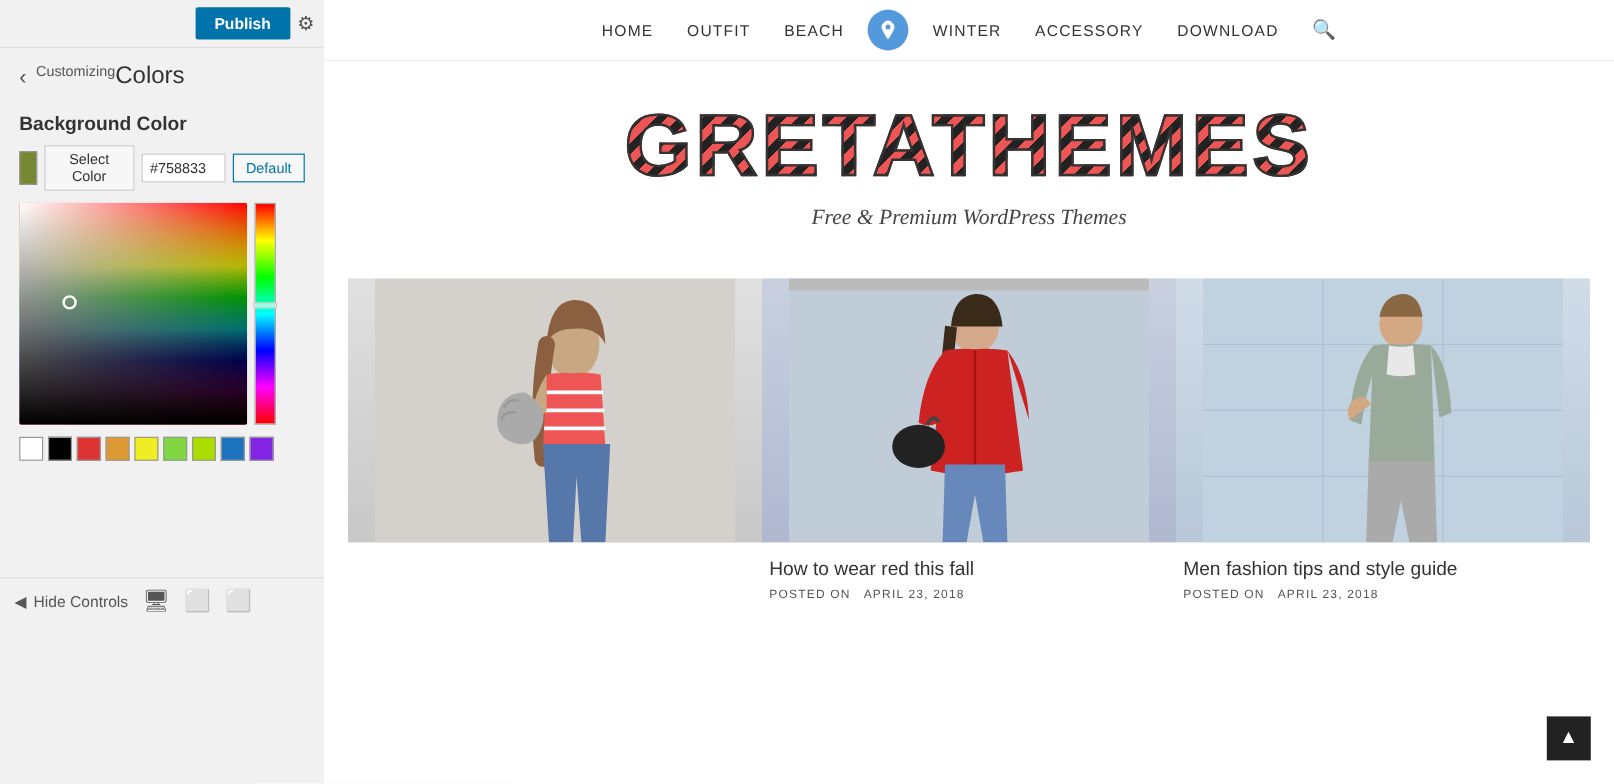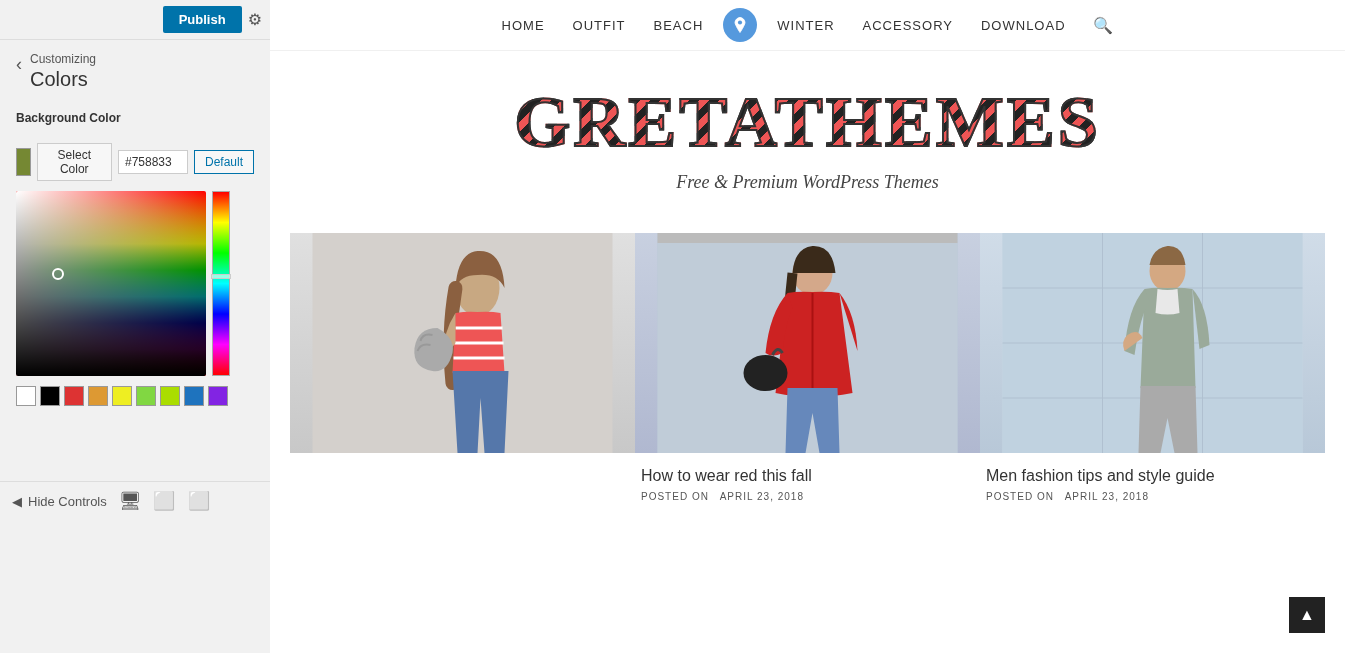--- a/index.html
+++ b/index.html
@@ -53,42 +53,42 @@
     }
     #back-btn {
       background: none;
       border: none;
       cursor: pointer;
       font-size: 18px;
       color: #555;
       margin-right: 8px;
       padding-top: 2px;
     }
-    #breadcrumb-titles { display: flex; flex-direction: column; }
+    #breadcrumb-titles { display: flex; }
     #breadcrumb-sub {
       font-size: 12px;
       color: #555;
       margin-bottom: 2px;
     }
     #page-title {
       font-size: 20px;
       color: #333;
       font-weight: 300;
     }
 
     
     #color-panel {
       padding: 12px 16px;
       flex: 1;
     }
     #bg-color-label {
-      font-size: 12px;
+      font-size: 16px;
       font-weight: 600;
       color: #333;
-      margin-bottom: 18px;
+      margin-bottom: 8px;
       display: block;
     }
     #color-controls {
       display: flex;
       align-items: center;
       gap: 6px;
       margin-bottom: 10px;
     }
     #color-swatch {
       width: 28px;
@@ -468,21 +468,21 @@
       <a class="nav-link">DOWNLOAD</a>
       <span style="cursor:pointer;font-size:16px;">🔍</span>
     </div>
   </div>
 
   <div id="hero-section">
     <div style="display:inline-block; position:relative;">
       <span id="site-brand-title" style="
           font-size: 72px;
           font-weight: 900;
-          font-family: Liberation Serif, serif;
+          font-family: Liberation Sans, sans-serif;
           letter-spacing: 3px;
           display: inline-block;
           color: #fff;
           -webkit-text-stroke: 2px #333;
           background: repeating-linear-gradient(
             -45deg,
             #e55 0px,
             #e55 7px,
             #222 7px,
             #222 14px

